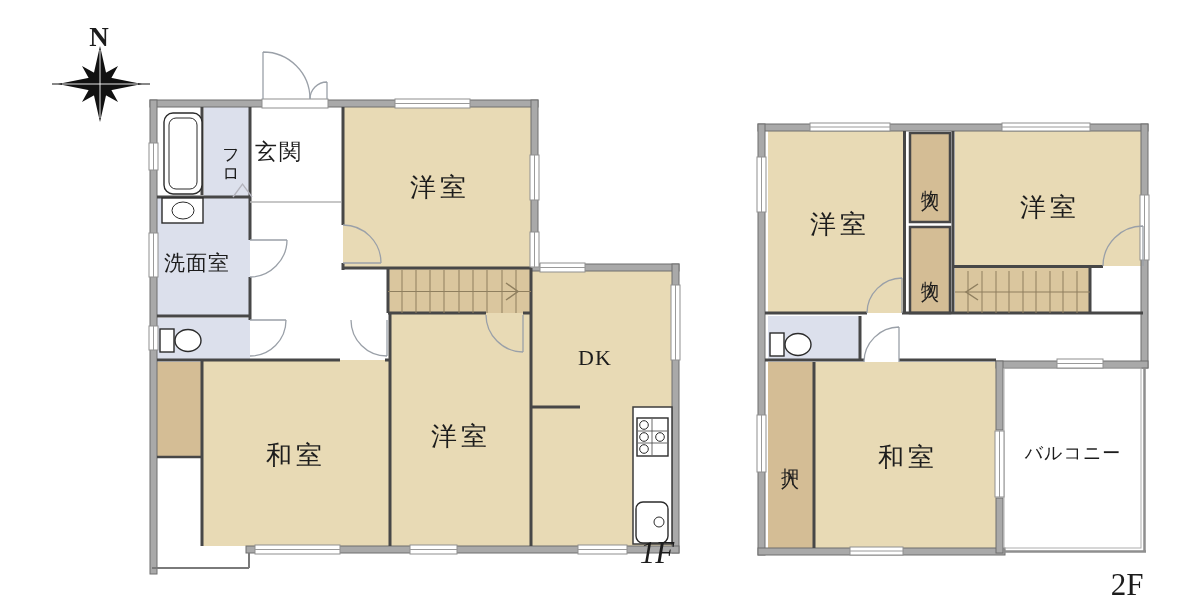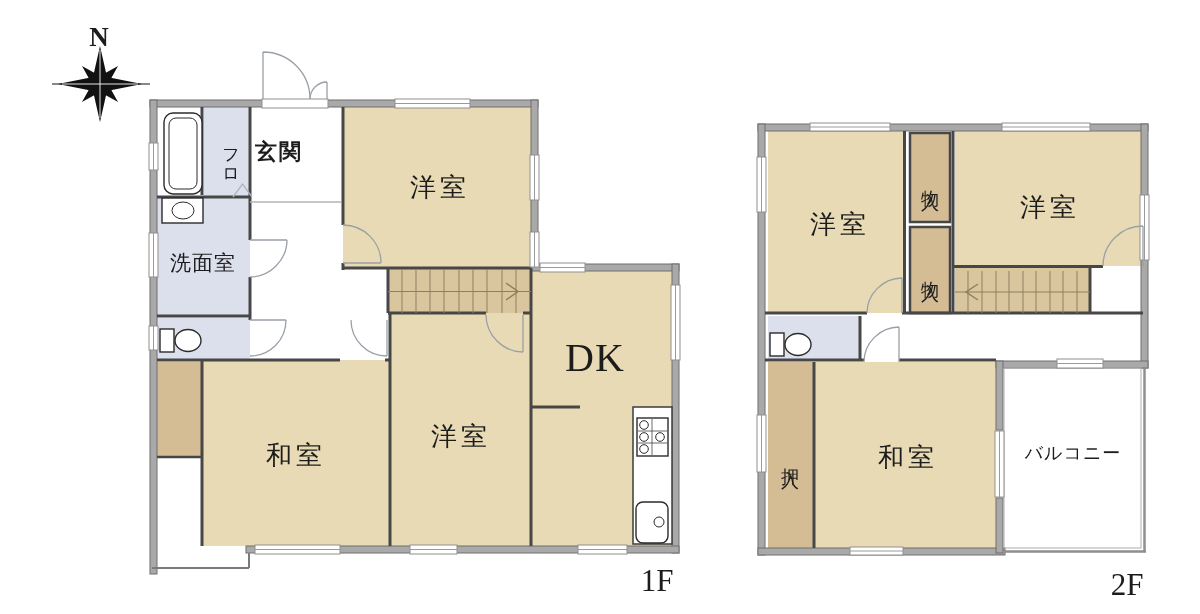--- a/index.html
+++ b/index.html
@@ -18,26 +18,26 @@
   .arc{stroke:#9aa0a8;stroke-width:1.3;fill:none;}
   .fix{fill:#fff;stroke:#2b2b2b;stroke-width:1.4;}
   .fixthin{fill:none;stroke:#2b2b2b;stroke-width:1;}
   .step{stroke:#8f7f5f;stroke-width:1;fill:none;}
   .rail{stroke:#8f8f8f;stroke-width:2.5;fill:none;}
   .porch{stroke:#7a7a7a;stroke-width:2;fill:none;}
   .lbl{position:absolute;transform:translate(-50%,-50%);color:var(--ink);
        font-family:"Liberation Serif","DejaVu Serif",serif;line-height:1;white-space:nowrap;}
   .v{writing-mode:vertical-rl;}
   .s26{font-size:26px;letter-spacing:4px;}
-  .s22{font-size:22px;letter-spacing:2px;font-weight:bold;}
+  .s22{font-size:22px;letter-spacing:2px;}
   .s21{font-size:21px;letter-spacing:1px;}
   .s20{font-size:18px;letter-spacing:1px;}
   .s18{font-size:18px;letter-spacing:2px;}
   .s17{font-size:17px;letter-spacing:1px;}
-  .dk{font-size:40px;letter-spacing:1px;}
+  .dk{font-size:22px;letter-spacing:1px;}
   .fl{font-size:31px;}
   .north{font-size:27px;font-weight:bold;}
 </style>
 </head>
 <body>
 
 <div class="stage">
 <svg width="1200" height="614" viewBox="0 0 1200 614">
 
   <g>
@@ -211,26 +211,26 @@
       <path d="M899,362 V327 M864,362 C864,343 880,327 899,327"></path>
       <path d="M1143,266 V226 M1103,266 C1103,244 1121,226 1143,226"></path>
     </g>
   </g>
 </svg>
 
 <div class="lbl north" style="left:99px;top:37px;">N</div>
 
 <div class="lbl s17 v" style="left:231px;top:157px;">フロ</div>
 <div class="lbl s22" style="left:279px;top:152px;">玄関</div>
-<div class="lbl s21" style="left:203px;top:263px;">洗面室</div>
+<div class="lbl s21" style="left:197px;top:263px;">洗面室</div>
 <div class="lbl s26" style="left:440px;top:188px;">洋室</div>
 <div class="lbl dk" style="left:595px;top:358px;">DK</div>
 <div class="lbl s26" style="left:461px;top:437px;">洋室</div>
 <div class="lbl s26" style="left:296px;top:456px;">和室</div>
-<div class="lbl fl" style="left:657px;top:580px;">1F</div>
+<div class="lbl fl" style="left:657px;top:552px;font-style:italic;">1F</div>
 
 <div class="lbl s26" style="left:840px;top:225px;">洋室</div>
 <div class="lbl s18 v" style="left:930px;top:178px;">物入</div>
 <div class="lbl s18 v" style="left:930px;top:269px;">物入</div>
 <div class="lbl s26" style="left:1050px;top:208px;">洋室</div>
 <div class="lbl s18 v" style="left:790px;top:456px;">押入</div>
 <div class="lbl s26" style="left:908px;top:458px;">和室</div>
 <div class="lbl s20" style="left:1073px;top:453px;">バルコニー</div>
 <div class="lbl fl" style="left:1127px;top:584px;">2F</div>
 </div>

